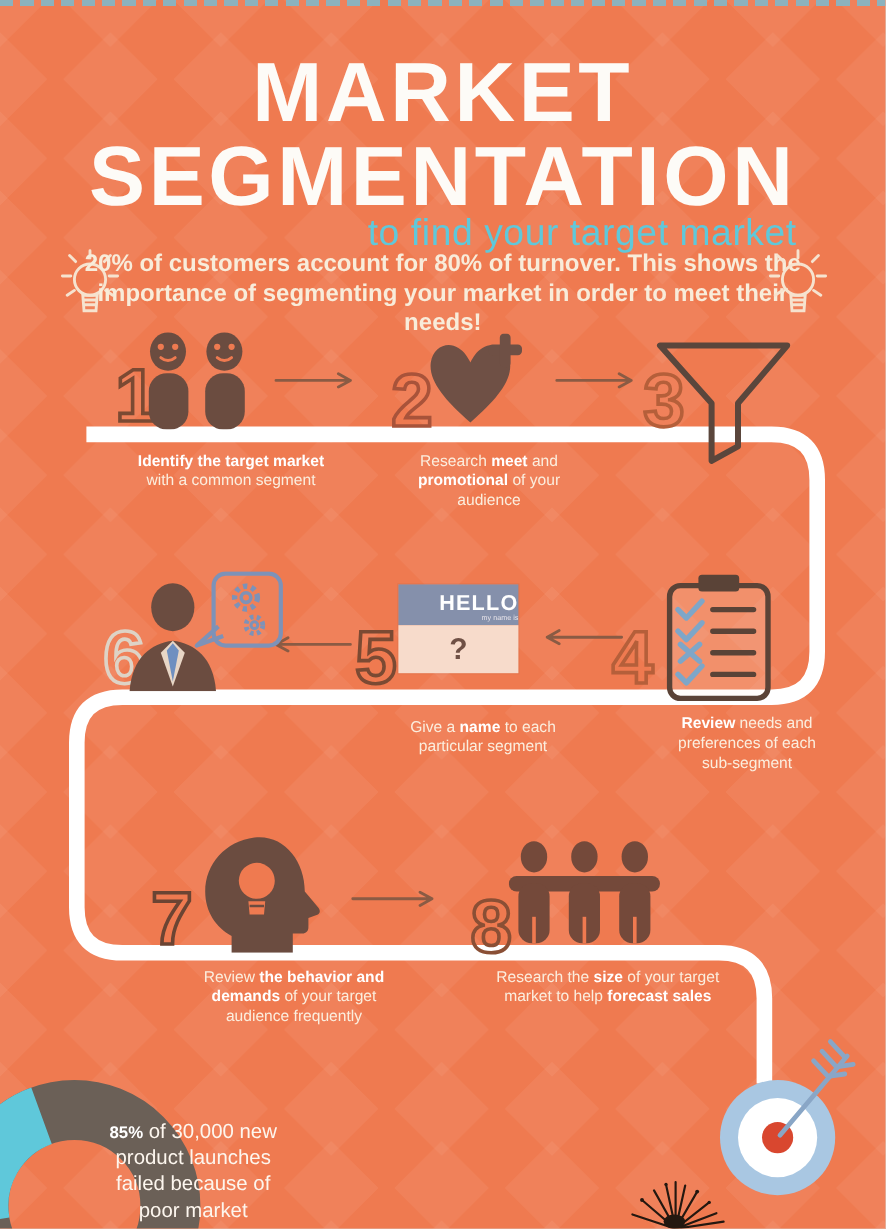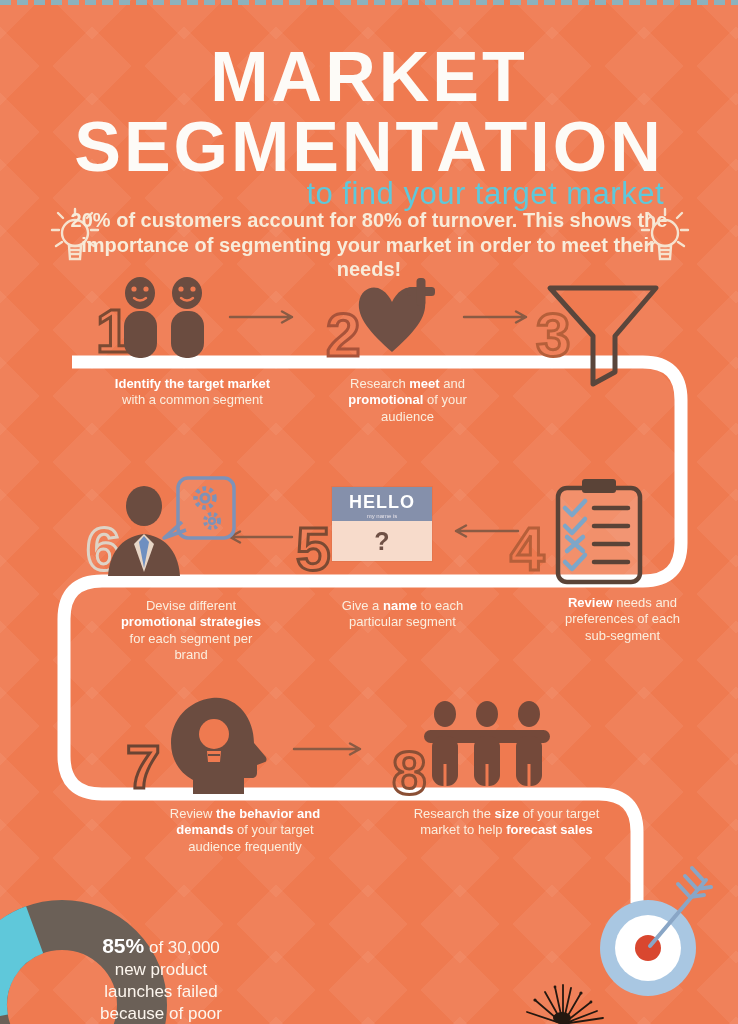--- a/index.html
+++ b/index.html
@@ -39,24 +39,24 @@
   }
   @supports not (-webkit-text-stroke:1px red){ .num{color:var(--c);opacity:.65;} }
   .step-text{
     position:absolute;color:#fbeede;font-size:13px;line-height:1.25;font-weight:400;text-align:center;
   }
   .step-text b{color:#ffffff;font-weight:700;}
   .stat-text{
     position:absolute;left:86px;top:932px;width:150px;text-align:center;
     color:#fdf6ee;font-size:17px;line-height:1.3;
   }
-  .stat-text b{font-size:21px;color:#ffffff;}
+  .stat-text b{font-size:14px;color:#ffffff;}
   .name-tag{position:absolute;left:332px;top:487px;width:100px;height:74px;
     box-shadow:0 0 0 1px rgba(0,0,0,.04);}
-  .name-tag .tag-top{height:34px;background:#8590ab;text-align:center;}
+  .name-tag .tag-top{height:34px;background:#8590ab;text-align:right;}
   .name-tag .tag-hello{color:#fff;font-weight:700;font-size:18px;letter-spacing:1px;line-height:1;padding-top:6px;}
   .name-tag .tag-sub{color:#e8e4ea;font-size:6px;line-height:1;margin-top:2px;}
   .name-tag .tag-body{height:40px;background:#f7dbcb;text-align:center;}
   .name-tag .tag-q{color:#6f5045;font-size:25px;font-weight:700;line-height:40px;}
   svg{display:block;}
 </style>
 </head>
 <body>
 
 <div class="canvas">
@@ -177,21 +177,20 @@
       <circle cx="106" cy="45" r="7" stroke-width="4" stroke-dasharray="3 2.8"></circle>
       <circle cx="106" cy="45" r="2.8" stroke-width="2.5"></circle>
     </g>
 
     <ellipse cx="38" cy="30" rx="18" ry="20" fill="#6b4c40"></ellipse>
     <path d="M2 100 C4 72 20 60 38 58 C56 60 72 72 74 100 Z" fill="#6b4c40"></path>
     <path d="M38 58 L28 68 L38 96 L48 68 Z" fill="#e8d6c6"></path>
     <path d="M38 60 L33 66 L38 92 L43 66 Z" fill="#6f8fc0"></path>
   </svg>
 
-  <div class="step-text" style="left:112px;top:598px;width:158px"><span>Devise different </span><b>promotional strategies</b><span> for each segment per brand</span></div>
   <div class="step-text" style="left:320px;top:598px;width:165px"><span>Give a </span><b>name</b><span> to each particular segment</span></div>
   <div class="step-text" style="left:555px;top:595px;width:135px"><b>Review</b><span> needs and preferences of each sub-segment</span></div>
 
   <span class="num" style="left:126px;top:736px;--c:#6b4433">7</span>
   <svg class="abs" style="left:168px;top:696px" width="106" height="98" viewBox="0 0 106 98">
     <path d="M44 2 C20 5 3 24 3 47 C3 64 12 77 25 84 L25 98 L76 98 L76 82 L84 82 C87 82 89 80 89 77 L89 69 L97 66 C99 65 99 62 97 60 L86 47 C86 21 68 -1 44 2 Z" fill="#6b4c40"></path>
     <circle cx="46" cy="38" r="15" fill="#ef7a50"></circle>
     <path d="M39 55 L53 55 L52 66 L40 66 Z" fill="#ef7a50"></path>
     <path d="M40 59 H52" stroke="#6b4c40" stroke-width="2"></path>
   </svg>

